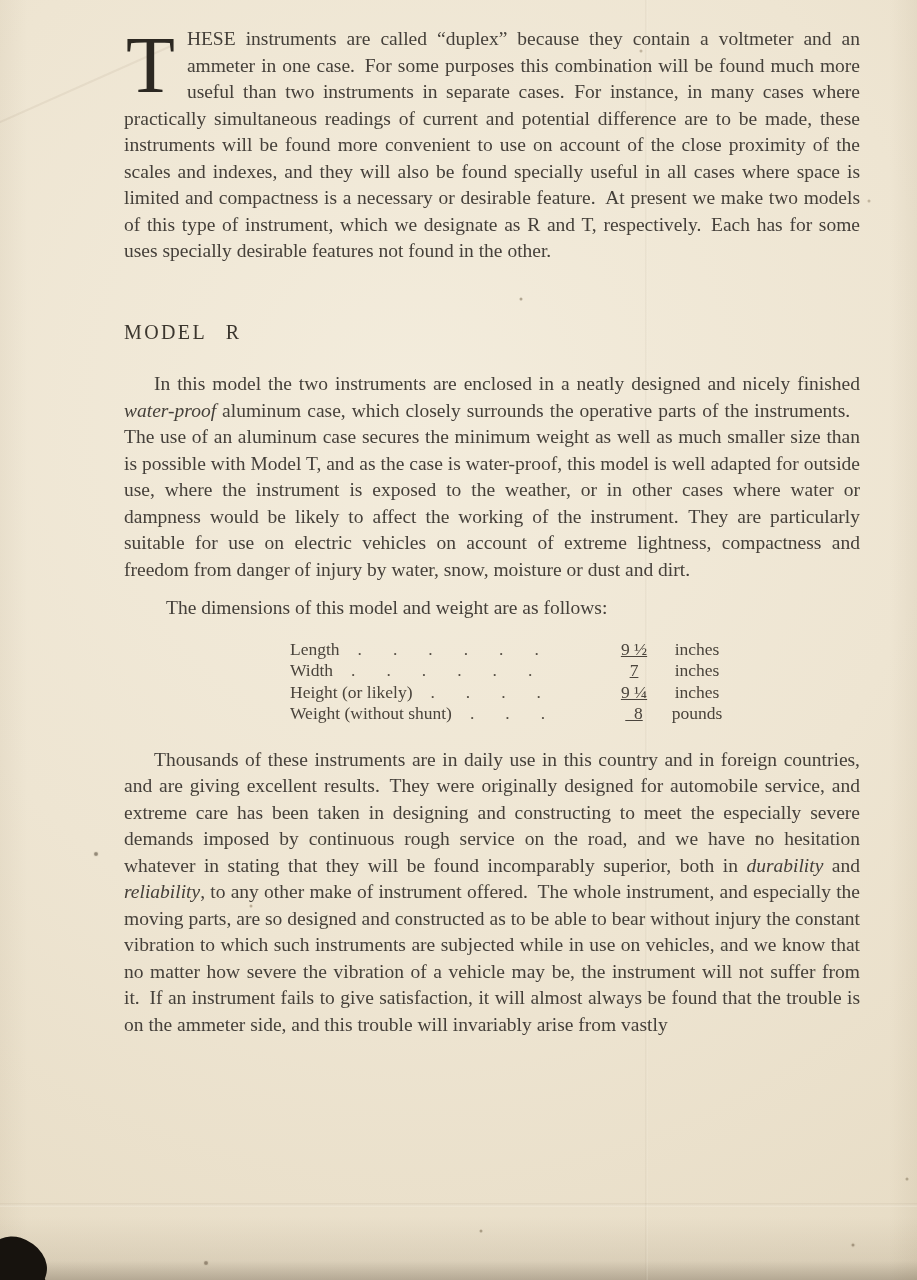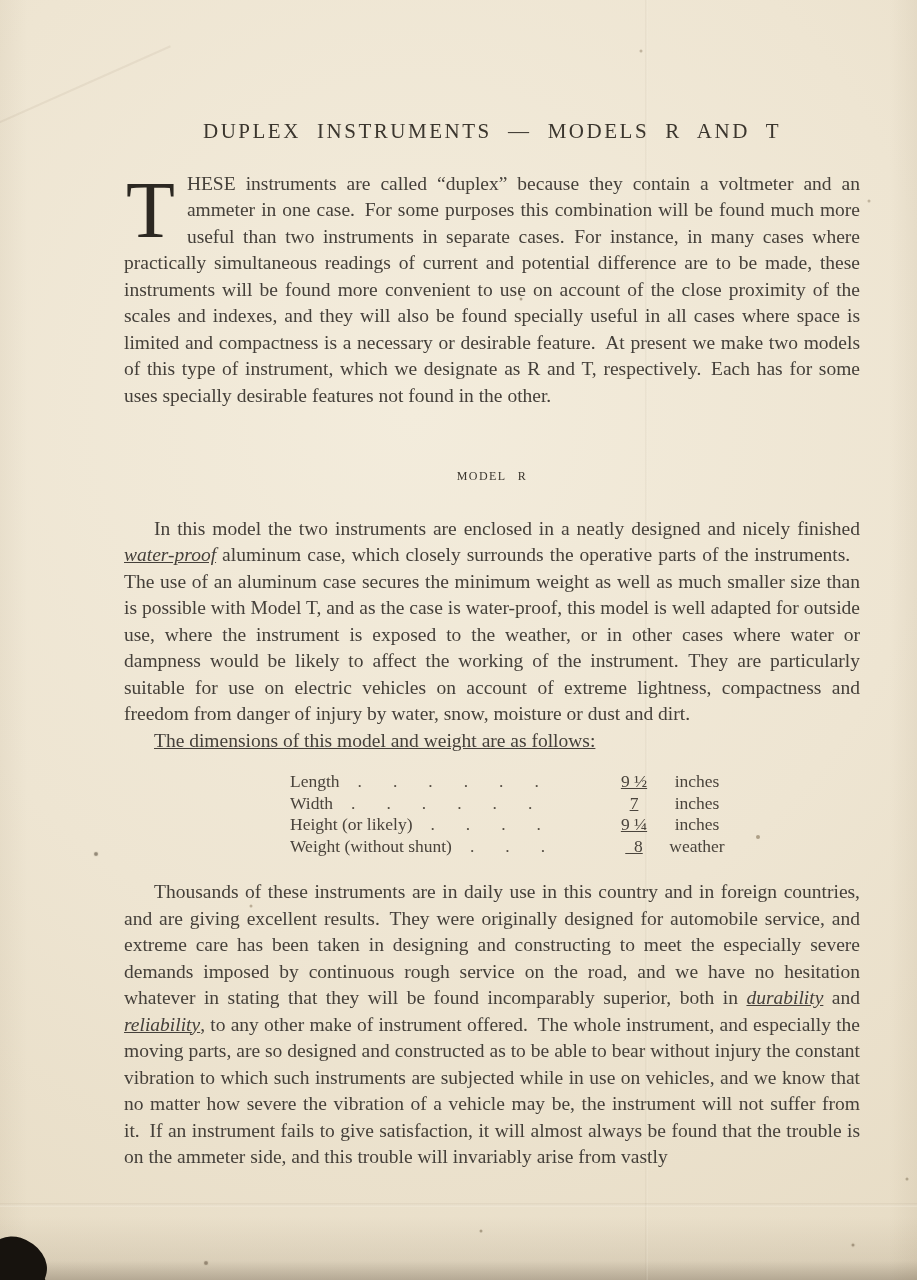--- a/index.html
+++ b/index.html
@@ -75,31 +75,30 @@
   .intro { margin-top: 26px; }
   .drop-cap {
     float: left;
     font-size: 80px;
     line-height: 66px;
     padding: 6px 12px 0 2px;
     color: #2c2822;
   }
   .section-heading {
     margin: 54px 0 0 0;
-    text-align: center;
-    font-size: 12px;
+    font-size: 20px;
     font-weight: normal;
     letter-spacing: 0.12em;
     word-spacing: 0.60em;
     color: #3b362e;
   }
   .para { margin: 26px 0 0 0; }
   .para.indent, .dims-intro { text-indent: 30px; }
-  .dims-intro { margin: 0; text-decoration: underline; }
-  .italic { font-style: italic; text-decoration: underline; }
+  .dims-intro { margin: 12px; }
+  .italic { font-style: italic; }
   .dims-table {
     margin: 17px 0 12px 166px;
     width: 440px;
     font-size: 17.5px;
     line-height: 21.5px;
     color: #4a443c;
   }
   .dim-row { display: flex; align-items: baseline; }
   .dim-label { white-space: nowrap; }
   .dim-dots {
@@ -118,21 +117,20 @@
 <body>
 
 <div class="paper"></div>
 <div class="crease-v"></div>
 <div class="crease-h"></div>
 <div class="crease-diag"></div>
 <div class="specks"></div>
 
 <div class="content">
 
-  <h1 class="doc-title">DUPLEX INSTRUMENTS — MODELS R AND T</h1>
 
   <p class="intro"><span class="drop-cap">T</span><span>HESE instruments are called “duplex” because they contain a voltmeter and an ammeter in one case. For some purposes this combination will be found much more useful than two instruments in separate cases. For instance, in many cases where practically simultaneous readings of current and potential difference are to be made, these instruments will be found more convenient to use on account of the close proximity of the scales and indexes, and they will also be found specially useful in all cases where space is limited and compactness is a necessary or desirable feature. At present we make two models of this type of instrument, which we designate as R and T, respectively. Each has for some uses specially desirable features not found in the other.</span></p>
 
   <h2 class="section-heading">MODEL R</h2>
 
   <p class="para indent"><span>In this model the two instruments are enclosed in a neatly designed and nicely finished </span><span class="italic">water-proof</span><span> aluminum case, which closely surrounds the operative parts of the instruments. The use of an aluminum case secures the minimum weight as well as much smaller size than is possible with Model T, and as the case is water-proof, this model is well adapted for outside use, where the instrument is exposed to the weather, or in other cases where water or dampness would be likely to affect the working of the instrument. They are particularly suitable for use on electric vehicles on account of extreme lightness, compactness and freedom from danger of injury by water, snow, moisture or dust and dirt.</span></p>
 
   <p class="dims-intro">The dimensions of this model and weight are as follows:</p>
 
   <div class="dims-table">
@@ -155,21 +153,21 @@
       <span class="dim-dots">....</span>
       <span class="dim-spacer"></span>
       <span class="dim-value">9 ¼</span>
       <span class="dim-unit">inches</span>
     </div>
     <div class="dim-row">
       <span class="dim-label">Weight (without shunt)</span>
       <span class="dim-dots">...</span>
       <span class="dim-spacer"></span>
       <span class="dim-value"> 8</span>
-      <span class="dim-unit">weather</span>
+      <span class="dim-unit">pounds</span>
     </div>
   </div>
 
   <p class="para para-usage indent"><span>Thousands of these instruments are in daily use in this country and in foreign countries, and are giving excellent results. They were originally designed for automobile service, and extreme care has been taken in designing and constructing to meet the especially severe demands imposed by continuous rough service on the road, and we have no hesitation whatever in stating that they will be found incomparably superior, both in </span><span class="italic">durability</span><span> and </span><span class="italic">reliability</span><span>, to any other make of instrument offered. The whole instrument, and especially the moving parts, are so designed and constructed as to be able to bear without injury the constant vibration to which such instruments are subjected while in use on vehicles, and we know that no matter how severe the vibration of a vehicle may be, the instrument will not suffer from it. If an instrument fails to give satisfaction, it will almost always be found that the trouble is on the ammeter side, and this trouble will invariably arise from vastly</span></p>
 
 </div>
 
 <div class="ink-blot"></div>
 
 </body></html>

